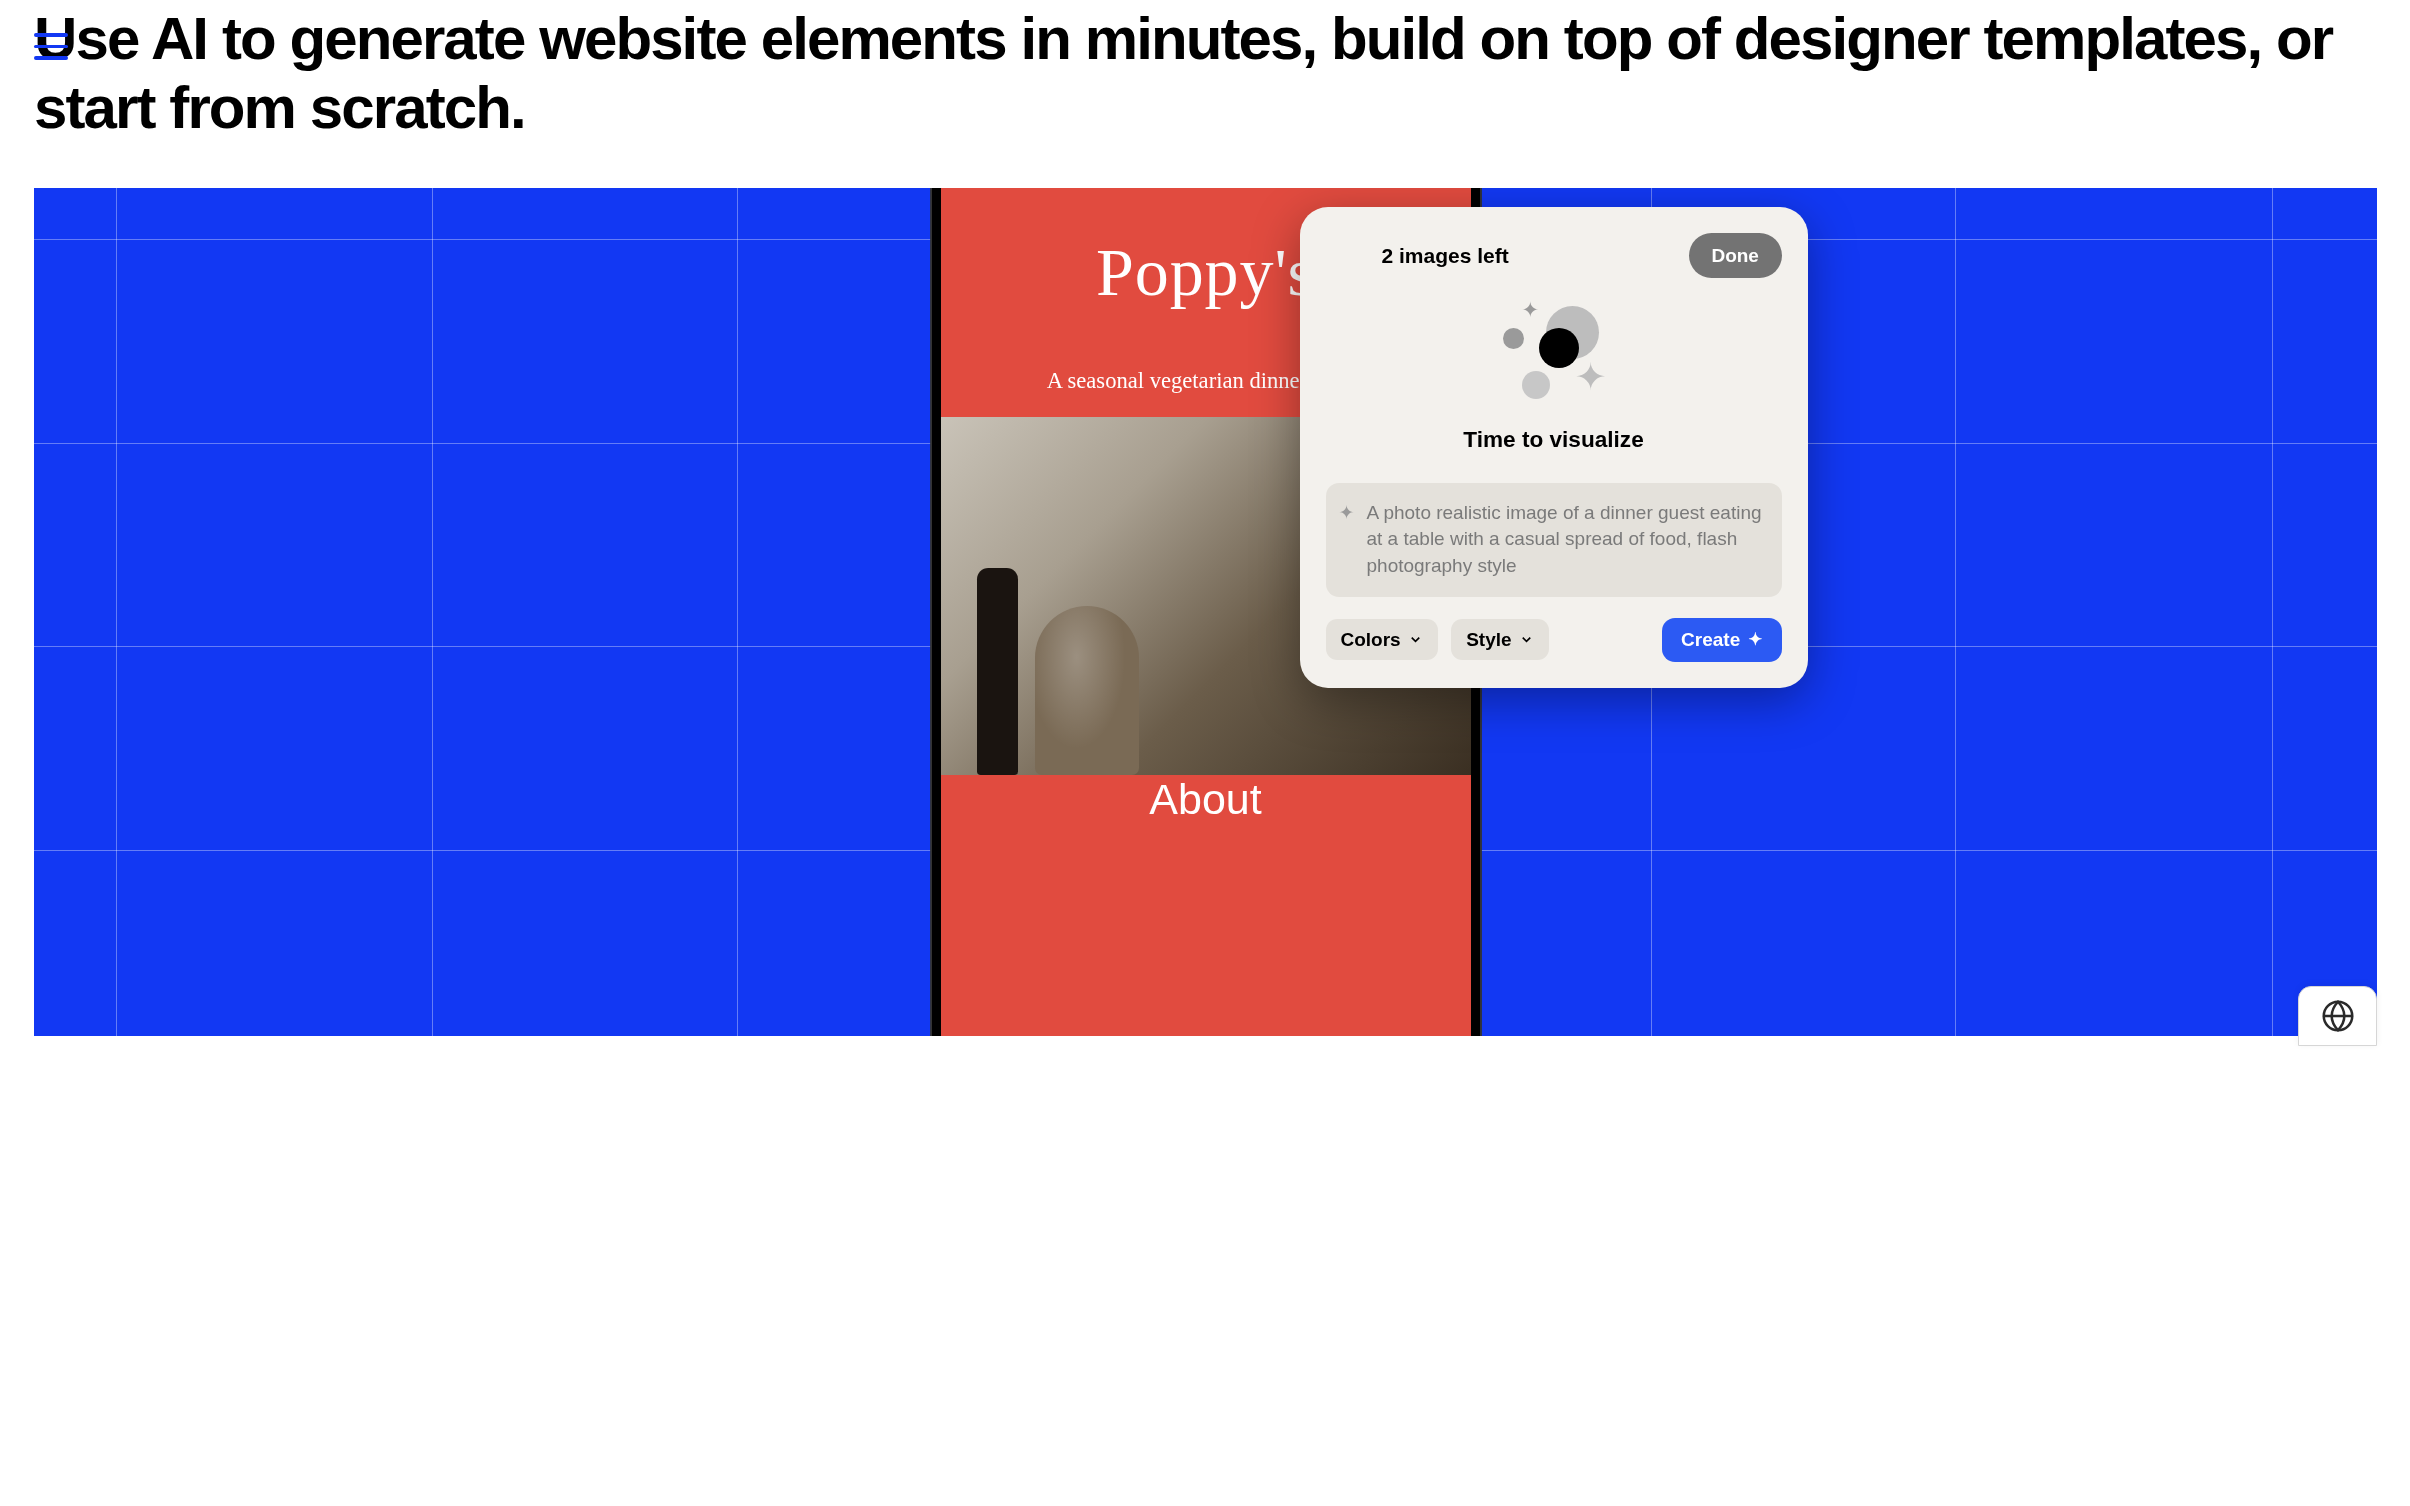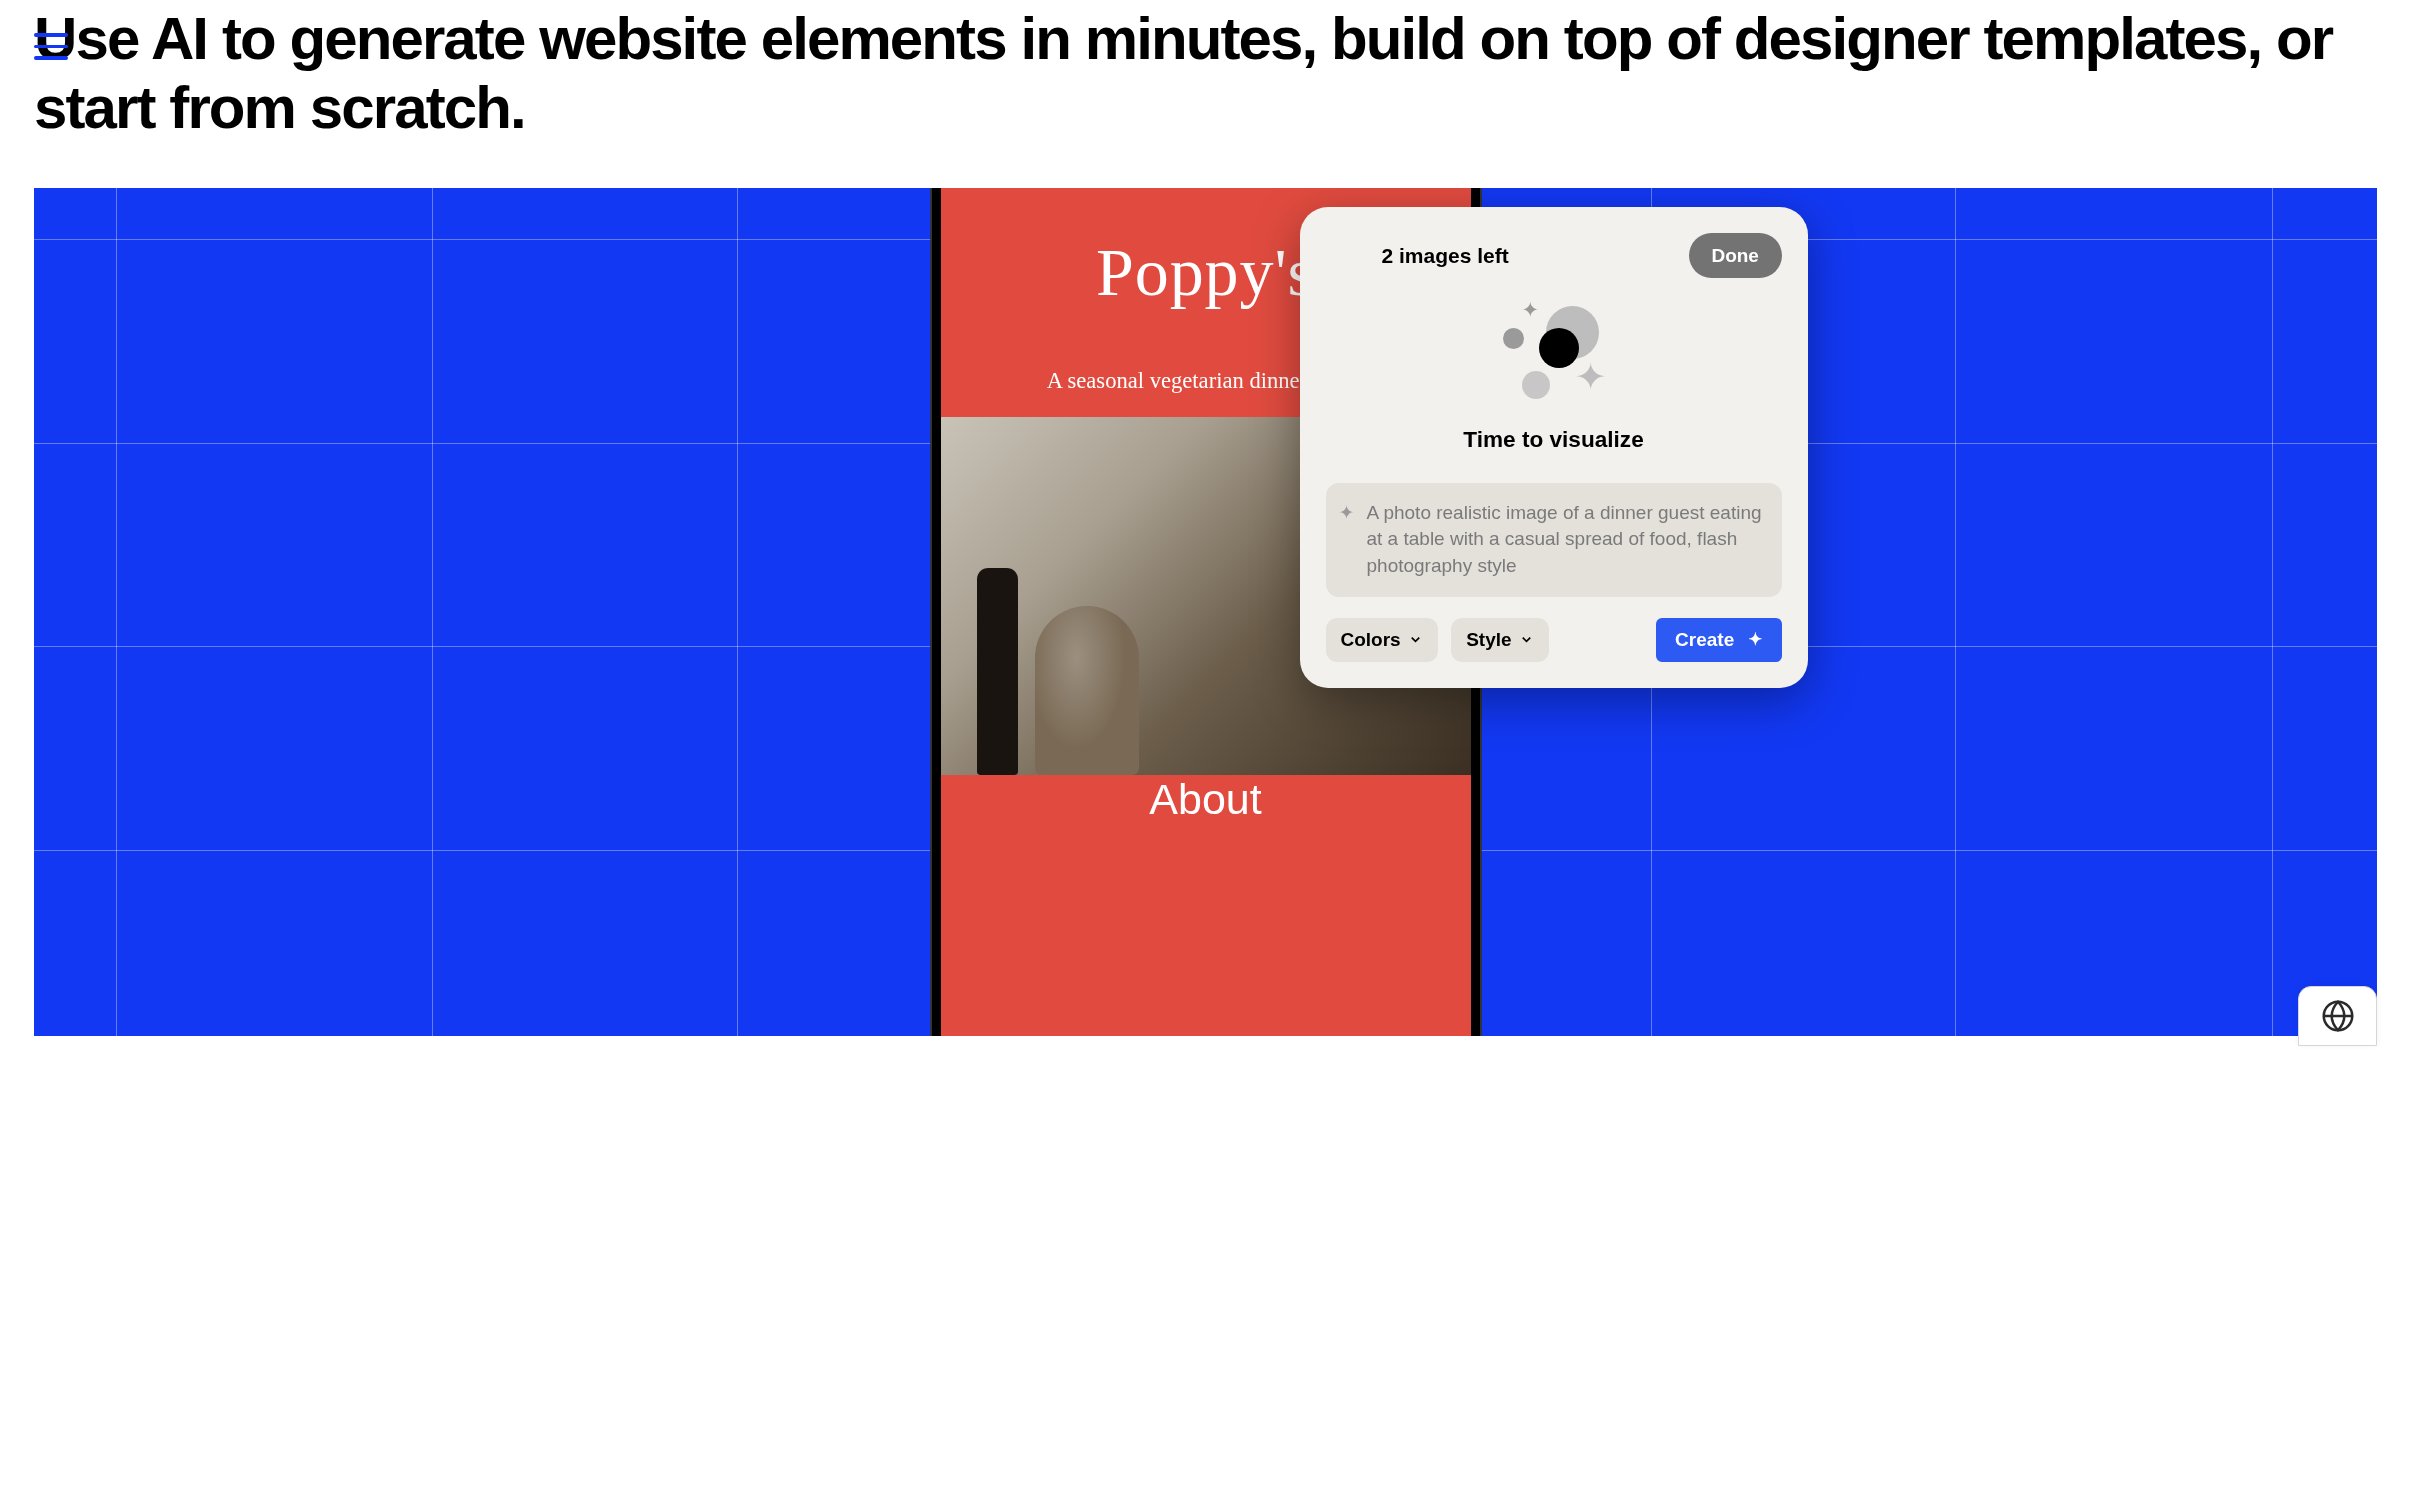--- a/index.html
+++ b/index.html
@@ -59,25 +59,25 @@
 .viz-icon .c3 { position: absolute; width: 21px; height: 21px; background: #9a9a9a; border-radius: 50%; top: 22.6px; left: 15px; }
 .viz-icon .c4 { position: absolute; width: 28px; height: 28px; background: #c7c7c7; border-radius: 50%; bottom: 11.3px; left: 34px; }
 .viz-icon .s1 { position: absolute; bottom: 11.3px; right: 13px; color: #bdbdbd; font-size: 38px; }
 .viz-icon .s2 { position: absolute; top: -7.5px; left: 34px; color: #9a9a9a; font-size: 21px; }
 
 .popup-title { font-weight: 700; font-size: 22.6px; text-align: center; color: #000; margin-bottom: 30px; }
 
 .prompt-box { background: #e4e1db; border-radius: 13px; padding: 17px 17px 17px 41px; position: relative; color: #7a7a7a; font-size: 19px; line-height: 1.4; margin-bottom: 21px; }
 .prompt-box .spark { position: absolute; left: 13px; top: 17px; color: #9a9a9a; font-size: 19px; }
 
-.popup-foot { display: flex; justify-content: space-between; }
+.popup-foot { display: flex; justify-content: space-between; align-items: center; }
 .foot-left { display: flex; gap: 13px; }
 .chip { background: #e4e1db; border: none; border-radius: 11.3px; padding: 9.4px 15px; font-weight: 700; font-size: 19px; color: #000; display: flex; align-items: center; gap: 7.5px; cursor: pointer; }
 .chip svg { width: 15px; height: 15px; stroke: #000; stroke-width: 2.6; fill: none; }
-.create-btn { background: #2c5af3; color: #fff; border: none; font-weight: 700; font-size: 19px; padding: 11.3px 19px; border-radius: 6px; display: flex; align-items: center; gap: 14px; cursor: pointer; }
+.create-btn { background: #2c5af3; color: #fff; border: none; font-weight: 700; font-size: 19px; padding: 11.3px 19px; border-radius: 13px; display: flex; align-items: center; gap: 8px; cursor: pointer; }
 .create-btn .plus-spark { font-size: 17px; }
 
 .lang-btn { position: absolute; right: 34px; bottom: 13px; width: 79px; height: 60px; background: #fff; border: 0.9px solid #d6d6d6; border-radius: 13px 13px 0 0; display: flex; align-items: center; justify-content: center; cursor: pointer; box-shadow: 0 -1.9px 7.5px rgba(0,0,0,0.06); z-index: 200; }
 .lang-btn svg { width: 38px; height: 38px; stroke: #2a2a2a; fill: none; stroke-width: 1.6; }
 </style>
 </head>
 <body>
 
 <div class="page">
 

